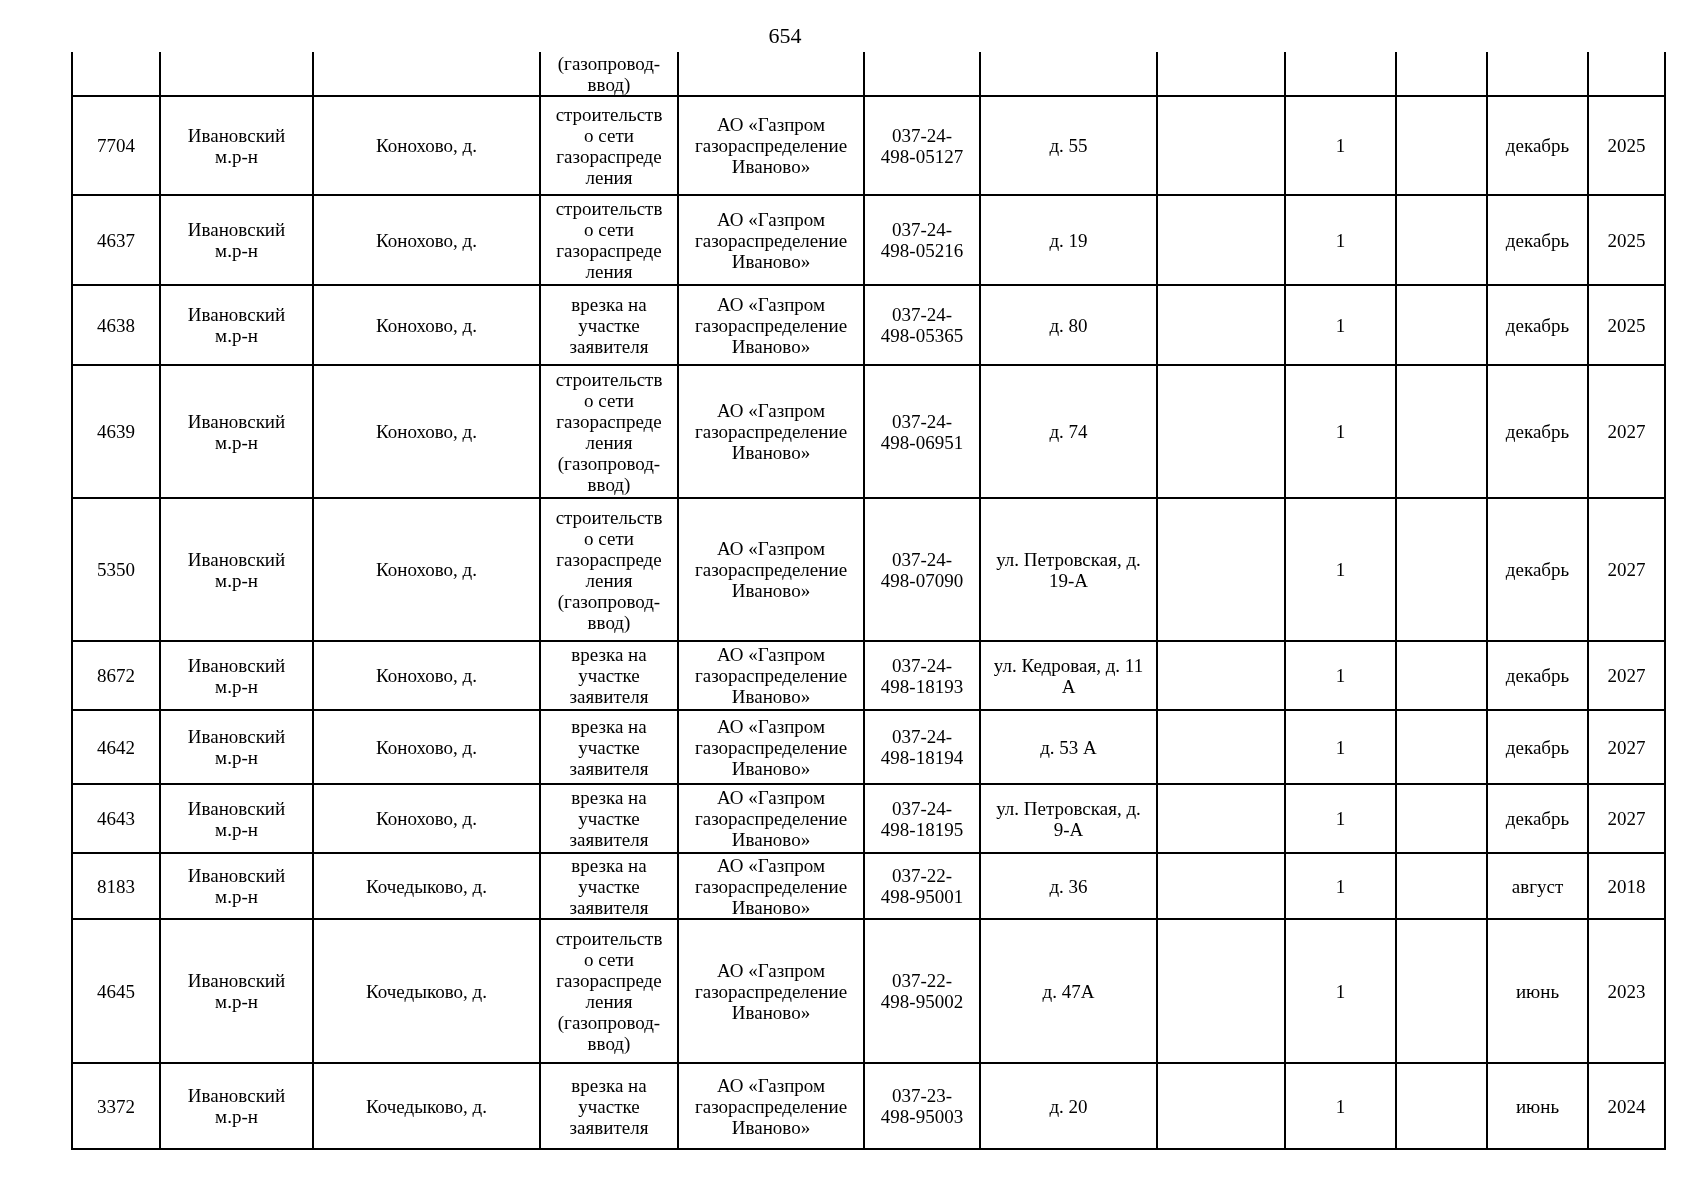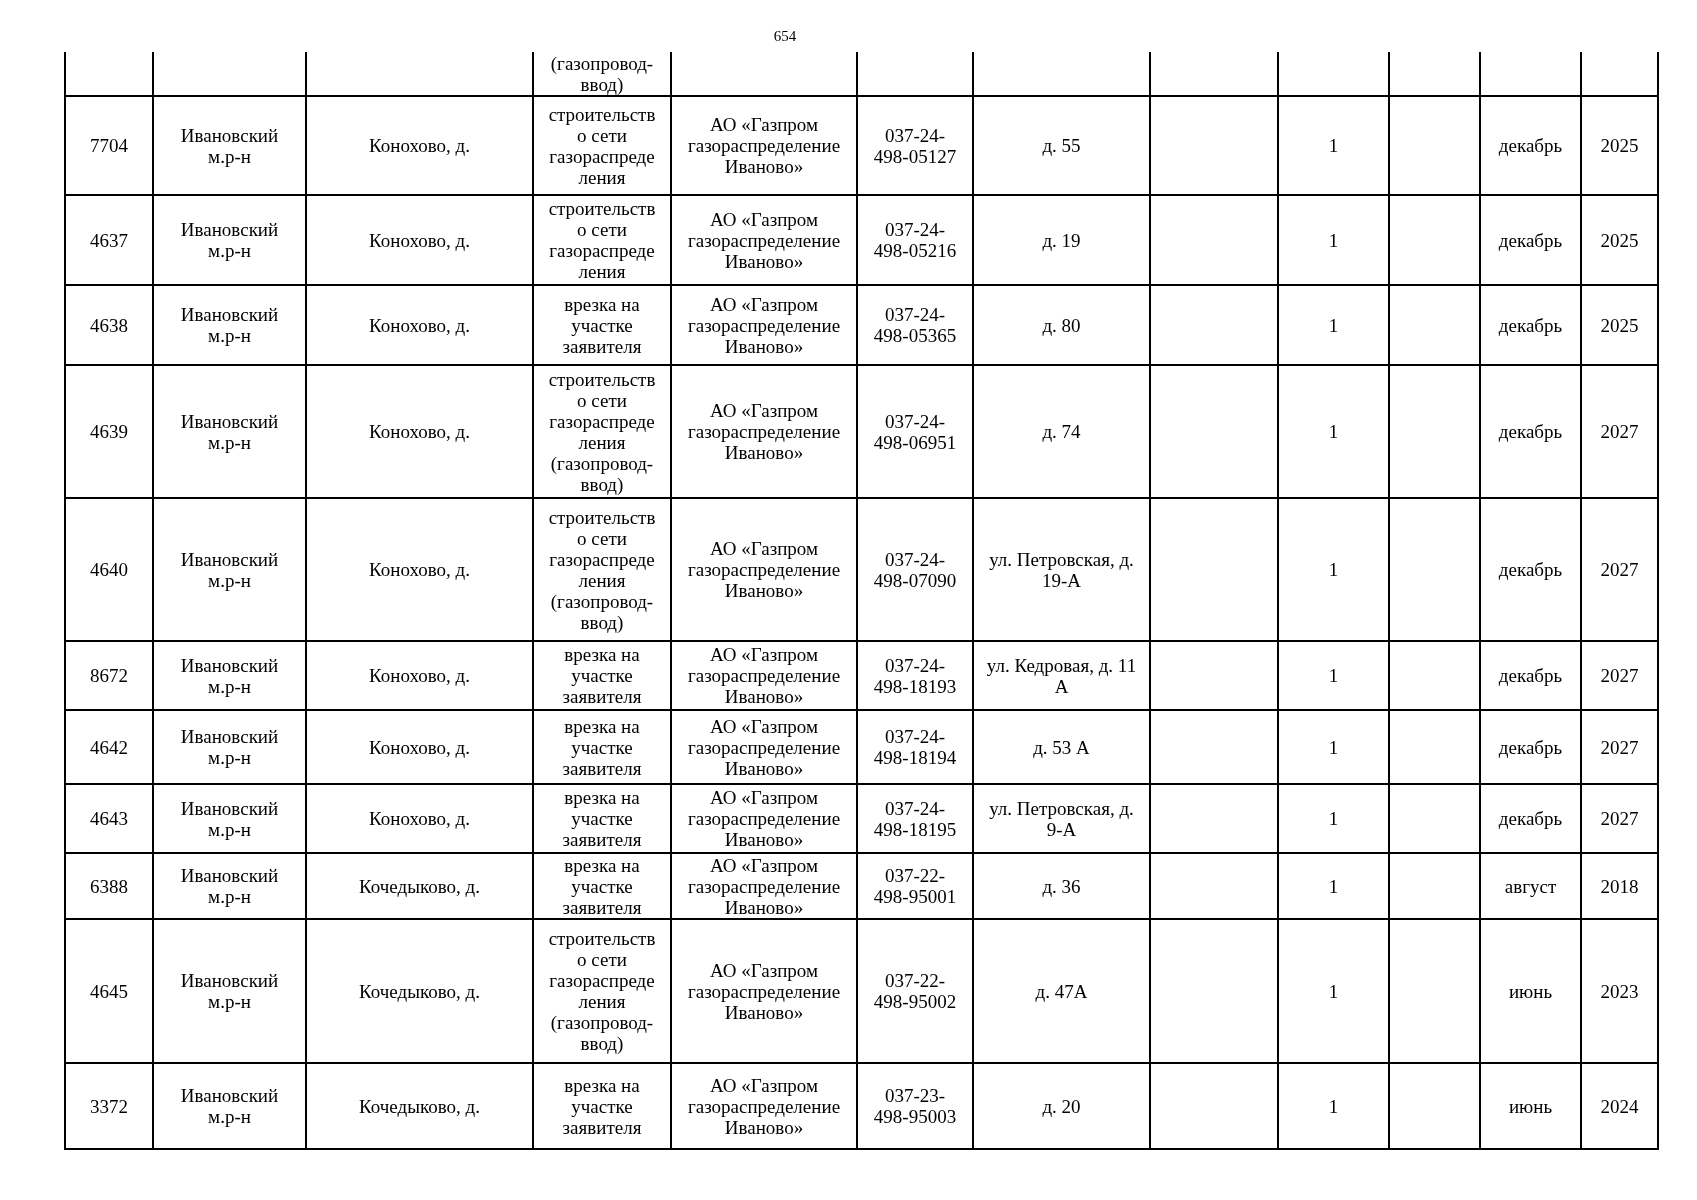--- a/index.html
+++ b/index.html
@@ -15,27 +15,27 @@
     color: #000000;
     font-family: "Liberation Serif", "DejaVu Serif", serif;
     overflow: hidden;
   }
   .page-number {
     position: absolute;
     top: 24px;
     left: 0;
     width: 1570px;
     text-align: center;
-    font-size: 15px;
+    font-size: 22px;
     line-height: 24px;
   }
   table.schedule {
     position: absolute;
     top: 52px;
-    left: 64px;
+    left: 71px;
     border-collapse: collapse;
     table-layout: fixed;
     width: 1593px;
   }
   table.schedule td {
     border: 2px solid #000000;
     text-align: center;
     vertical-align: middle;
     font-size: 19px;
     line-height: 21px;
@@ -174,21 +174,21 @@
     <td>037-24-
 498-06951</td>
     <td>д. 74</td>
     <td></td>
     <td>1</td>
     <td></td>
     <td>декабрь</td>
     <td>2027</td>
   </tr>
         <tr>
-    <td>4640</td>
+    <td>5350</td>
     <td>Ивановский
 м.р-н</td>
     <td>Конохово, д.</td>
     <td>строительств
 о сети
 газораспреде
 ления
 (газопровод-
 ввод)</td>
     <td>АО «Газпром
@@ -260,21 +260,21 @@
 498-18195</td>
     <td>ул. Петровская, д.
 9-А</td>
     <td></td>
     <td>1</td>
     <td></td>
     <td>декабрь</td>
     <td>2027</td>
   </tr>
         <tr>
-    <td>6388</td>
+    <td>8183</td>
     <td>Ивановский
 м.р-н</td>
     <td>Кочедыково, д.</td>
     <td>врезка на
 участке
 заявителя</td>
     <td>АО «Газпром
 газораспределение
 Иваново»</td>
     <td>037-22-

